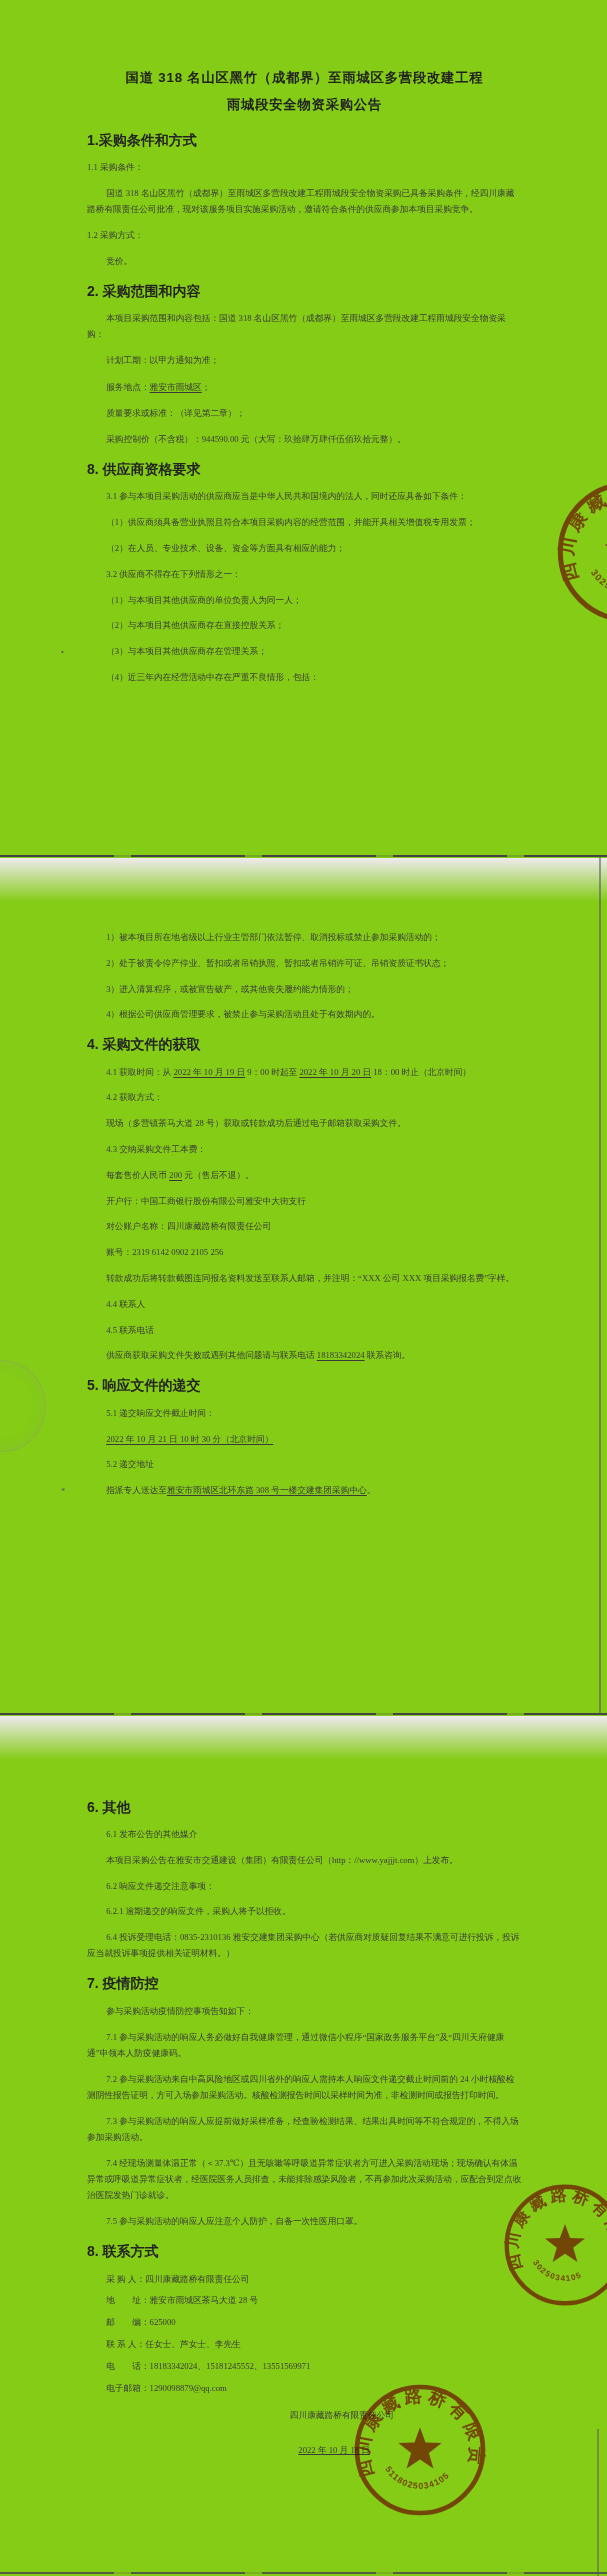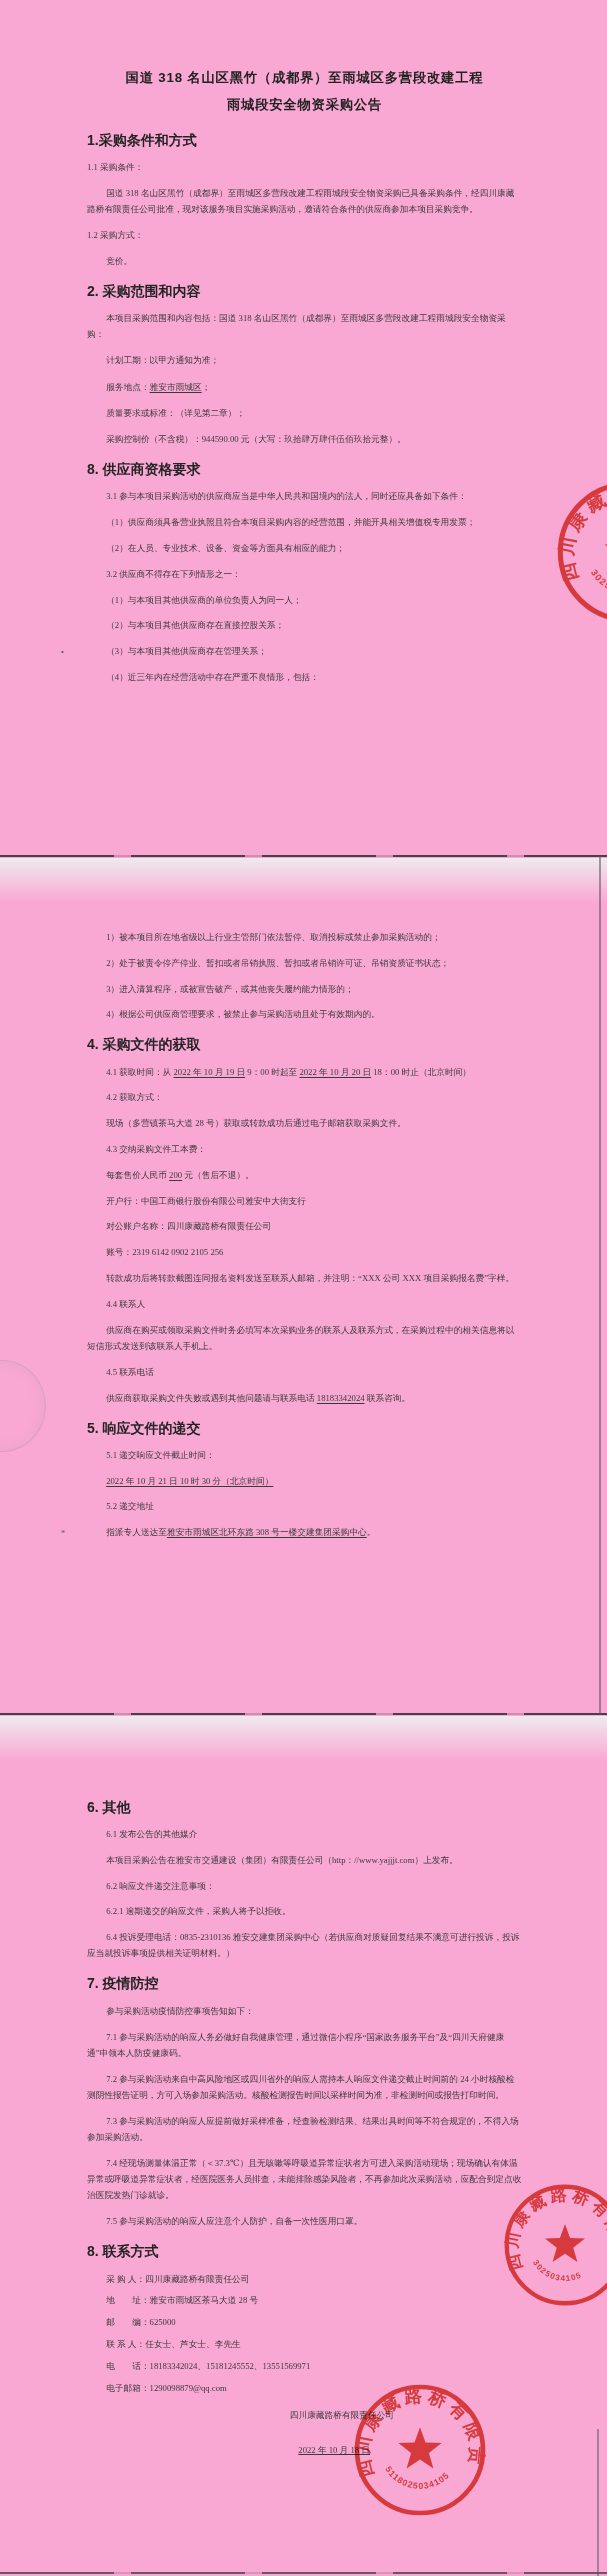--- a/index.html
+++ b/index.html
@@ -1,18 +1,18 @@
 <!DOCTYPE html>
 <html style="font-size:12px"><head>
 <meta charset="utf-8">
 <style>
   html,body{margin:0;padding:0;background:#ffffff;}
   #canvas{
     position:relative;width:607px;height:2576px;margin:0 auto;
-    background:#f9a8d4;overflow:hidden;
+    background:#84cc16;overflow:hidden;
     font-family:"Liberation Serif","DejaVu Serif",serif;
     color:#3a3a3a;font-size:8.7px;line-height:16.3px;
   }
   .page{position:absolute;left:0;width:607px;}
   #page1{top:0;height:856px;}
   #page2{top:856px;height:858px;}
   #page3{top:1714px;height:862px;}
   .content{padding:0 85px 0 87px;}
   
   #page2::before,#page3::before{
@@ -103,21 +103,20 @@
       <p class="ind"><span>4.1 获取时间：从 </span><span class="u">2022 年 10 月 19 日</span><span> 9：00 时起至 </span><span class="u">2022 年 10 月 20 日</span><span> 18：00 时止（北京时间）</span></p>
       <p class="ind">4.2 获取方式：</p>
       <p class="ind">现场（多营镇茶马大道 28 号）获取或转款成功后通过电子邮箱获取采购文件。</p>
       <p class="ind">4.3 交纳采购文件工本费：</p>
       <p class="ind"><span>每套售价人民币 </span><span class="u">200</span><span> 元（售后不退）。</span></p>
       <p class="ind">开户行：中国工商银行股份有限公司雅安中大街支行</p>
       <p class="ind">对公账户名称：四川康藏路桥有限责任公司</p>
       <p class="ind">账号：2319 6142 0902 2105 256</p>
       <p class="ind">转款成功后将转款截图连同报名资料发送至联系人邮箱，并注明：“XXX 公司 XXX 项目采购报名费”字样。</p>
       <p class="ind">4.4 联系人</p>
-      <p class="ind">供应商在购买或领取采购文件时务必填写本次采购业务的联系人及联系方式，在采购过程中的相关信息将以短信形式发送到该联系人手机上。</p>
       <p class="ind">4.5 联系电话</p>
       <p class="ind"><span>供应商获取采购文件失败或遇到其他问题请与联系电话 </span><span class="u">18183342024</span><span> 联系咨询。</span></p>
 
       <div class="h1">5. 响应文件的递交</div>
       <p class="ind">5.1 递交响应文件截止时间：</p>
       <p class="ind"><span class="u">2022 年 10 月 21 日 10 时 30 分（北京时间）</span></p>
       <p class="ind">5.2 递交地址</p>
       <p class="ind rel"><span class="margin-mark">*</span><span>指派专人送达至</span><span class="u">雅安市雨城区北环东路 308 号一楼交建集团采购中心</span><span>。</span></p>
     </div>
   </div>

